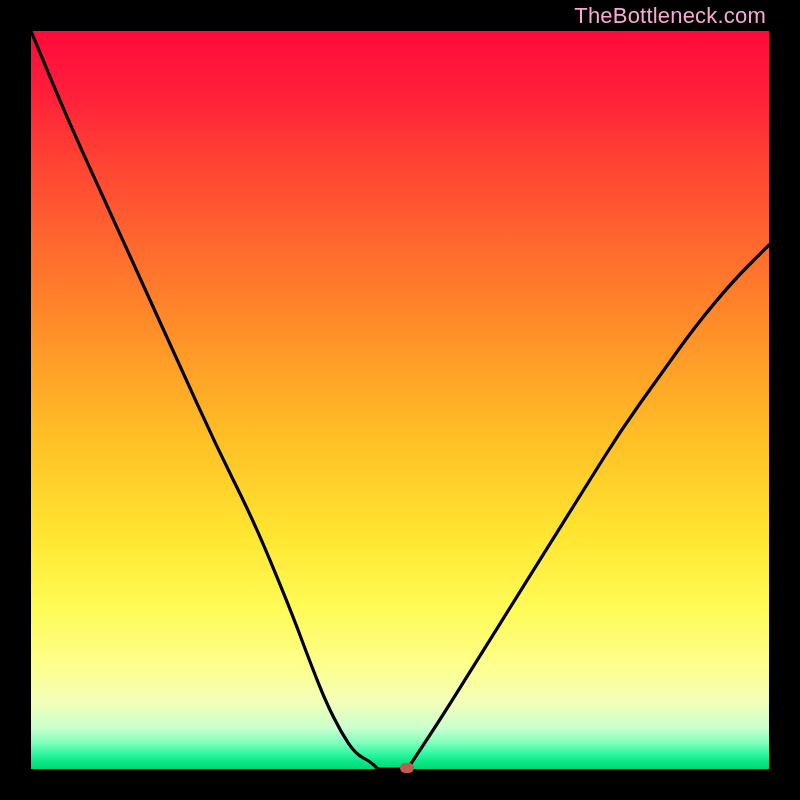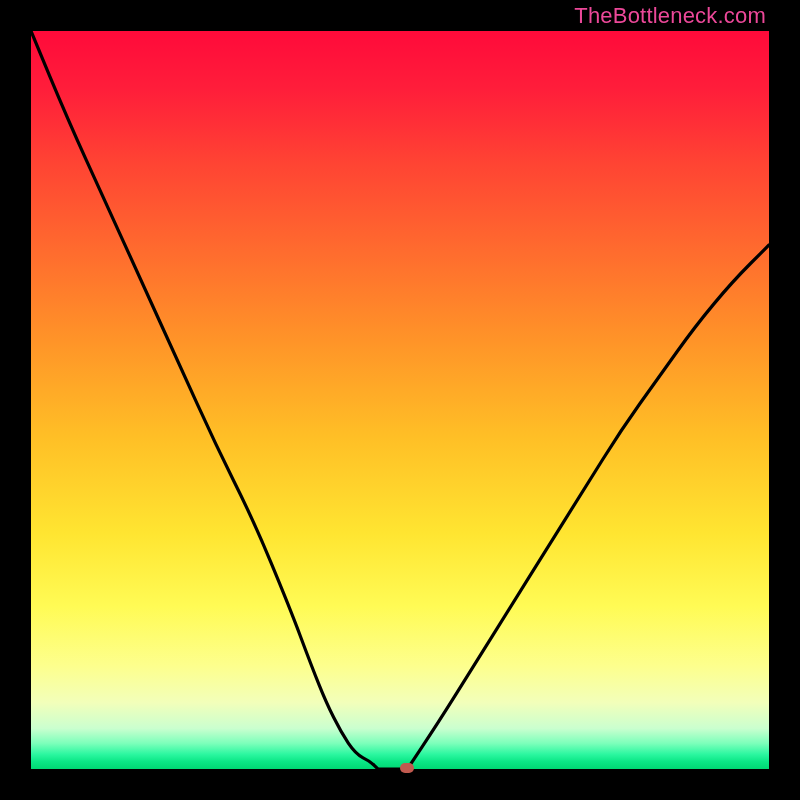--- a/index.html
+++ b/index.html
@@ -39,21 +39,21 @@
       #7dffbb 96.5%,
       #2cf7a0 98%,
       #0be786 99%,
       #00d873 100%
     );
   }
   .watermark {
     position: absolute;
     top: 3px;
     right: 34px;
-    color: #ec4899;
+    color: #f9a8d4;
     font-size: 22px;
     letter-spacing: 0.2px;
     font-weight: 500;
     user-select: none;
   }
   svg.curve {
     position: absolute;
     left: 0;
     top: 0;
     width: 738px;

